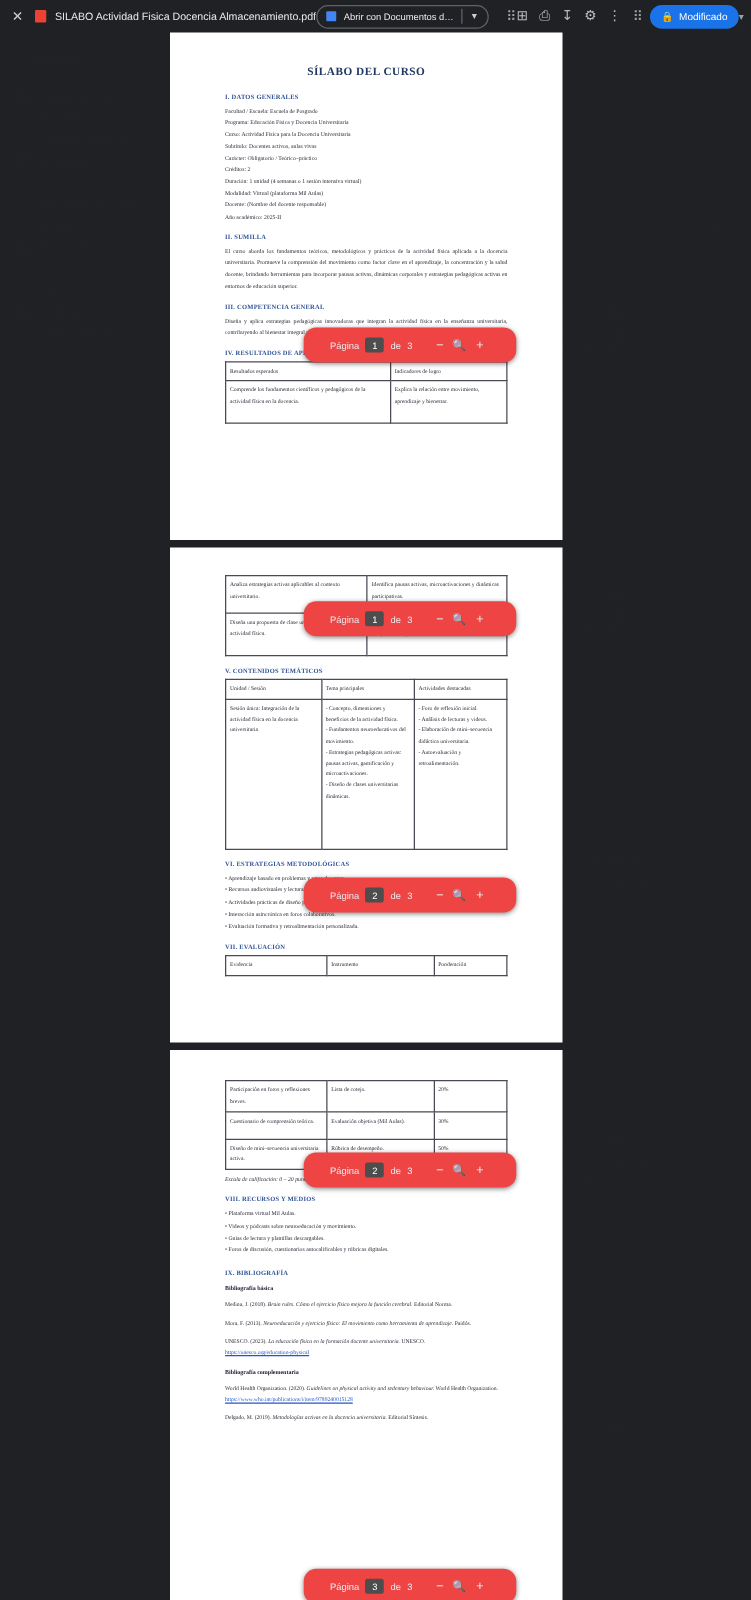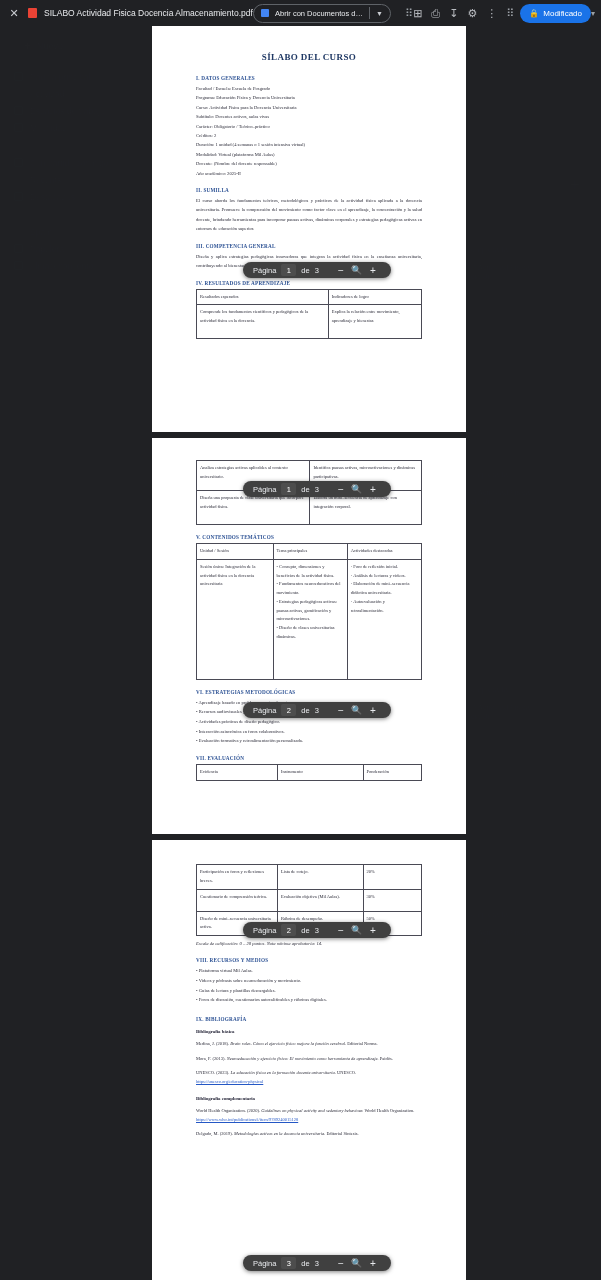--- a/index.html
+++ b/index.html
@@ -106,21 +106,21 @@
   .share-btn {
     height: 19px; border-radius: 10px; background: #1a73e8; color: #fff;
     display: flex; align-items: center; gap: 4px; padding: 0 9px; font-size: 8px;
   }
   .grid-dots { font-size: 11px; color: #9aa0a6; }
   .tb-caret-right { color: #9aa0a6; font-size: 8px; margin-right: 6px; }
 
   
   .doc-scroll { position: absolute; left: 0; right: 0; top: 26px; bottom: 0; }
   .page {
-    position: absolute; left: 152px; width: 314px; background: #ffffff;
+    position: absolute; left: 136px; width: 314px; background: #ffffff;
     color: #1a1a2e;
   }
   .page-inner { padding: 26px 44px; }
 
   .doc-title {
     text-align: center; font-family: "Liberation Serif", serif;
     color: #1f3864; font-weight: bold; font-size: 9px; letter-spacing: .4px;
     margin-bottom: 13px;
   }
   .h2 {
@@ -141,23 +141,23 @@
   table.t { width: 100%; border-collapse: collapse; margin-top: 2px; }
   table.t td {
     border: .5px solid #4a4a55; padding: 3px 3px;
     font-family: "Liberation Serif", serif; font-size: 4.5px; line-height: 1.95;
     color: #2b2b38; vertical-align: top;
   }
   td.hd { font-weight: normal; }
 
   
   .pdfbar {
-    position: absolute; height: 16px; border-radius: 10px;
-    background: #404040; color: #e8eaed;
-    display: flex; align-items: center; gap: 0px; padding: 0 10px;
+    position: absolute; height: 28px; border-radius: 10px;
+    background: #ef4444; color: #e8eaed;
+    display: flex; align-items: center; gap: 0px; padding: 0 21px;
     font-size: 7.5px; box-shadow: 0 1px 4px rgba(0,0,0,.5);
   }
   .pdfbar .lbl { margin-right: 5px; }
   .pg-input {
     width: 15px; height: 12px; background: #4d4d4d; border: none; border-radius: 2px;
     color: #fff; font-size: 7.5px; text-align: center; font-family: "Liberation Sans", sans-serif;
     margin-right: 5px;
   }
   .pdfbar .de { margin-right: 5px; }
   .pdfbar .tot { margin-right: 14px; }

